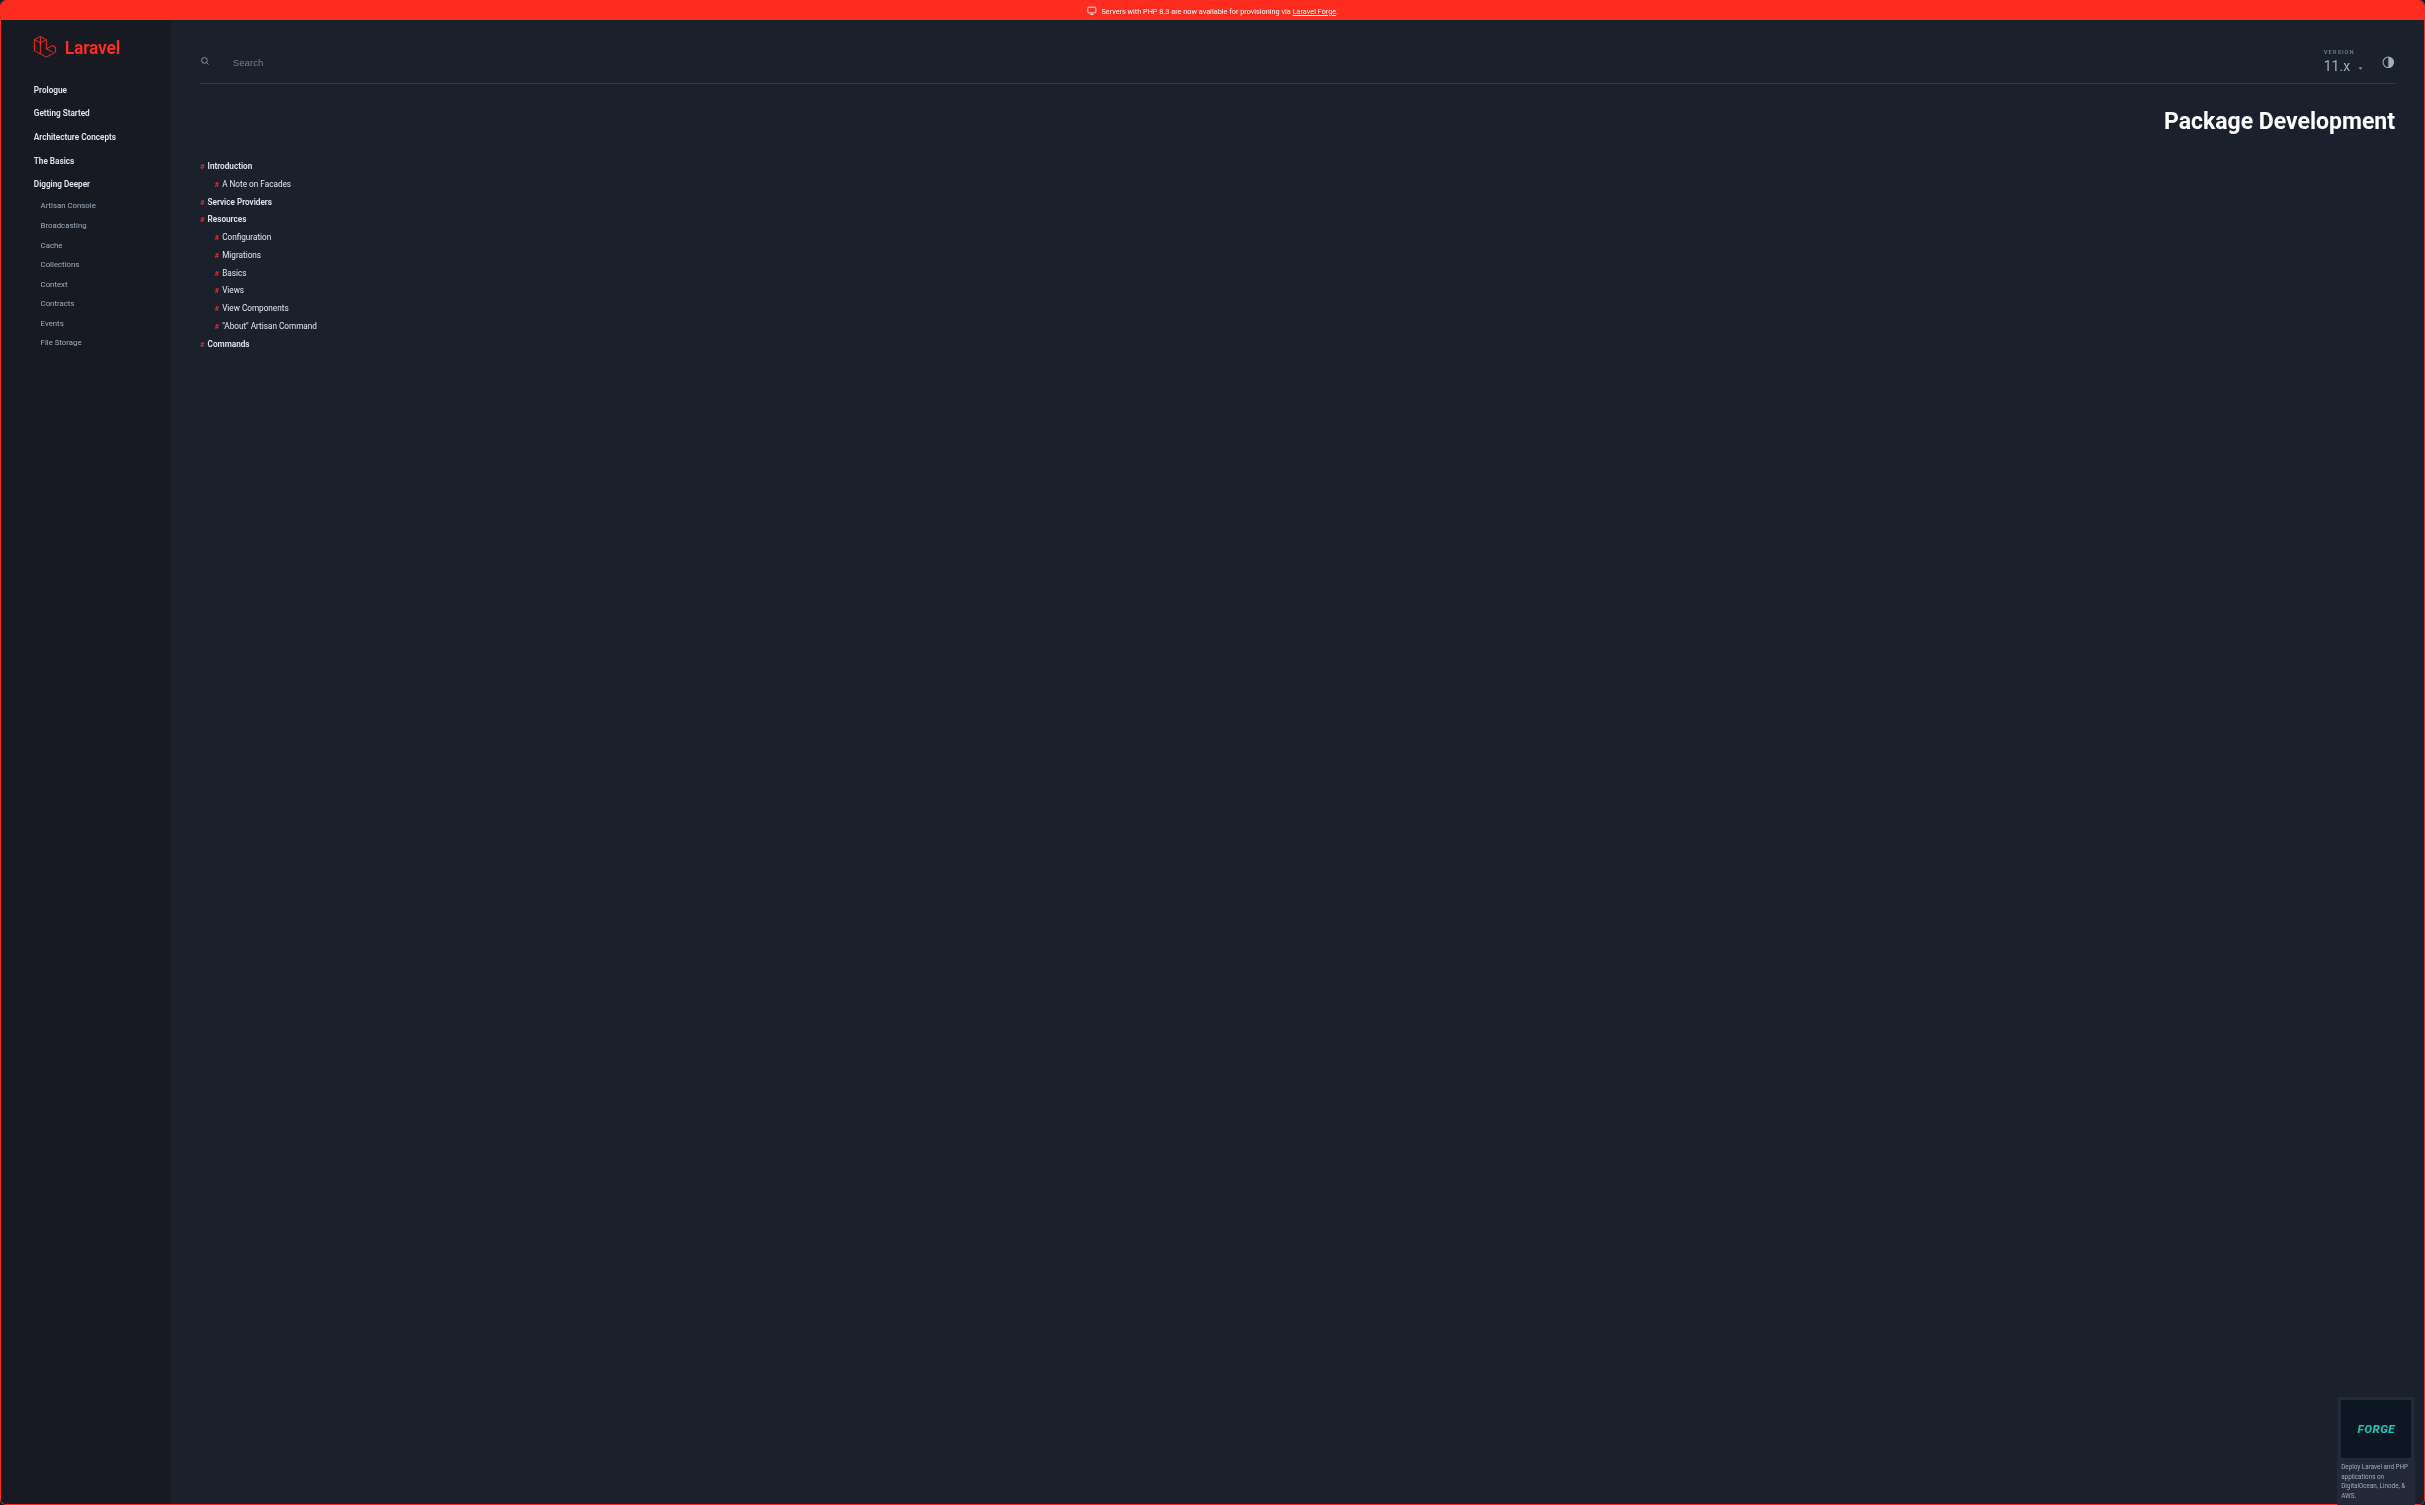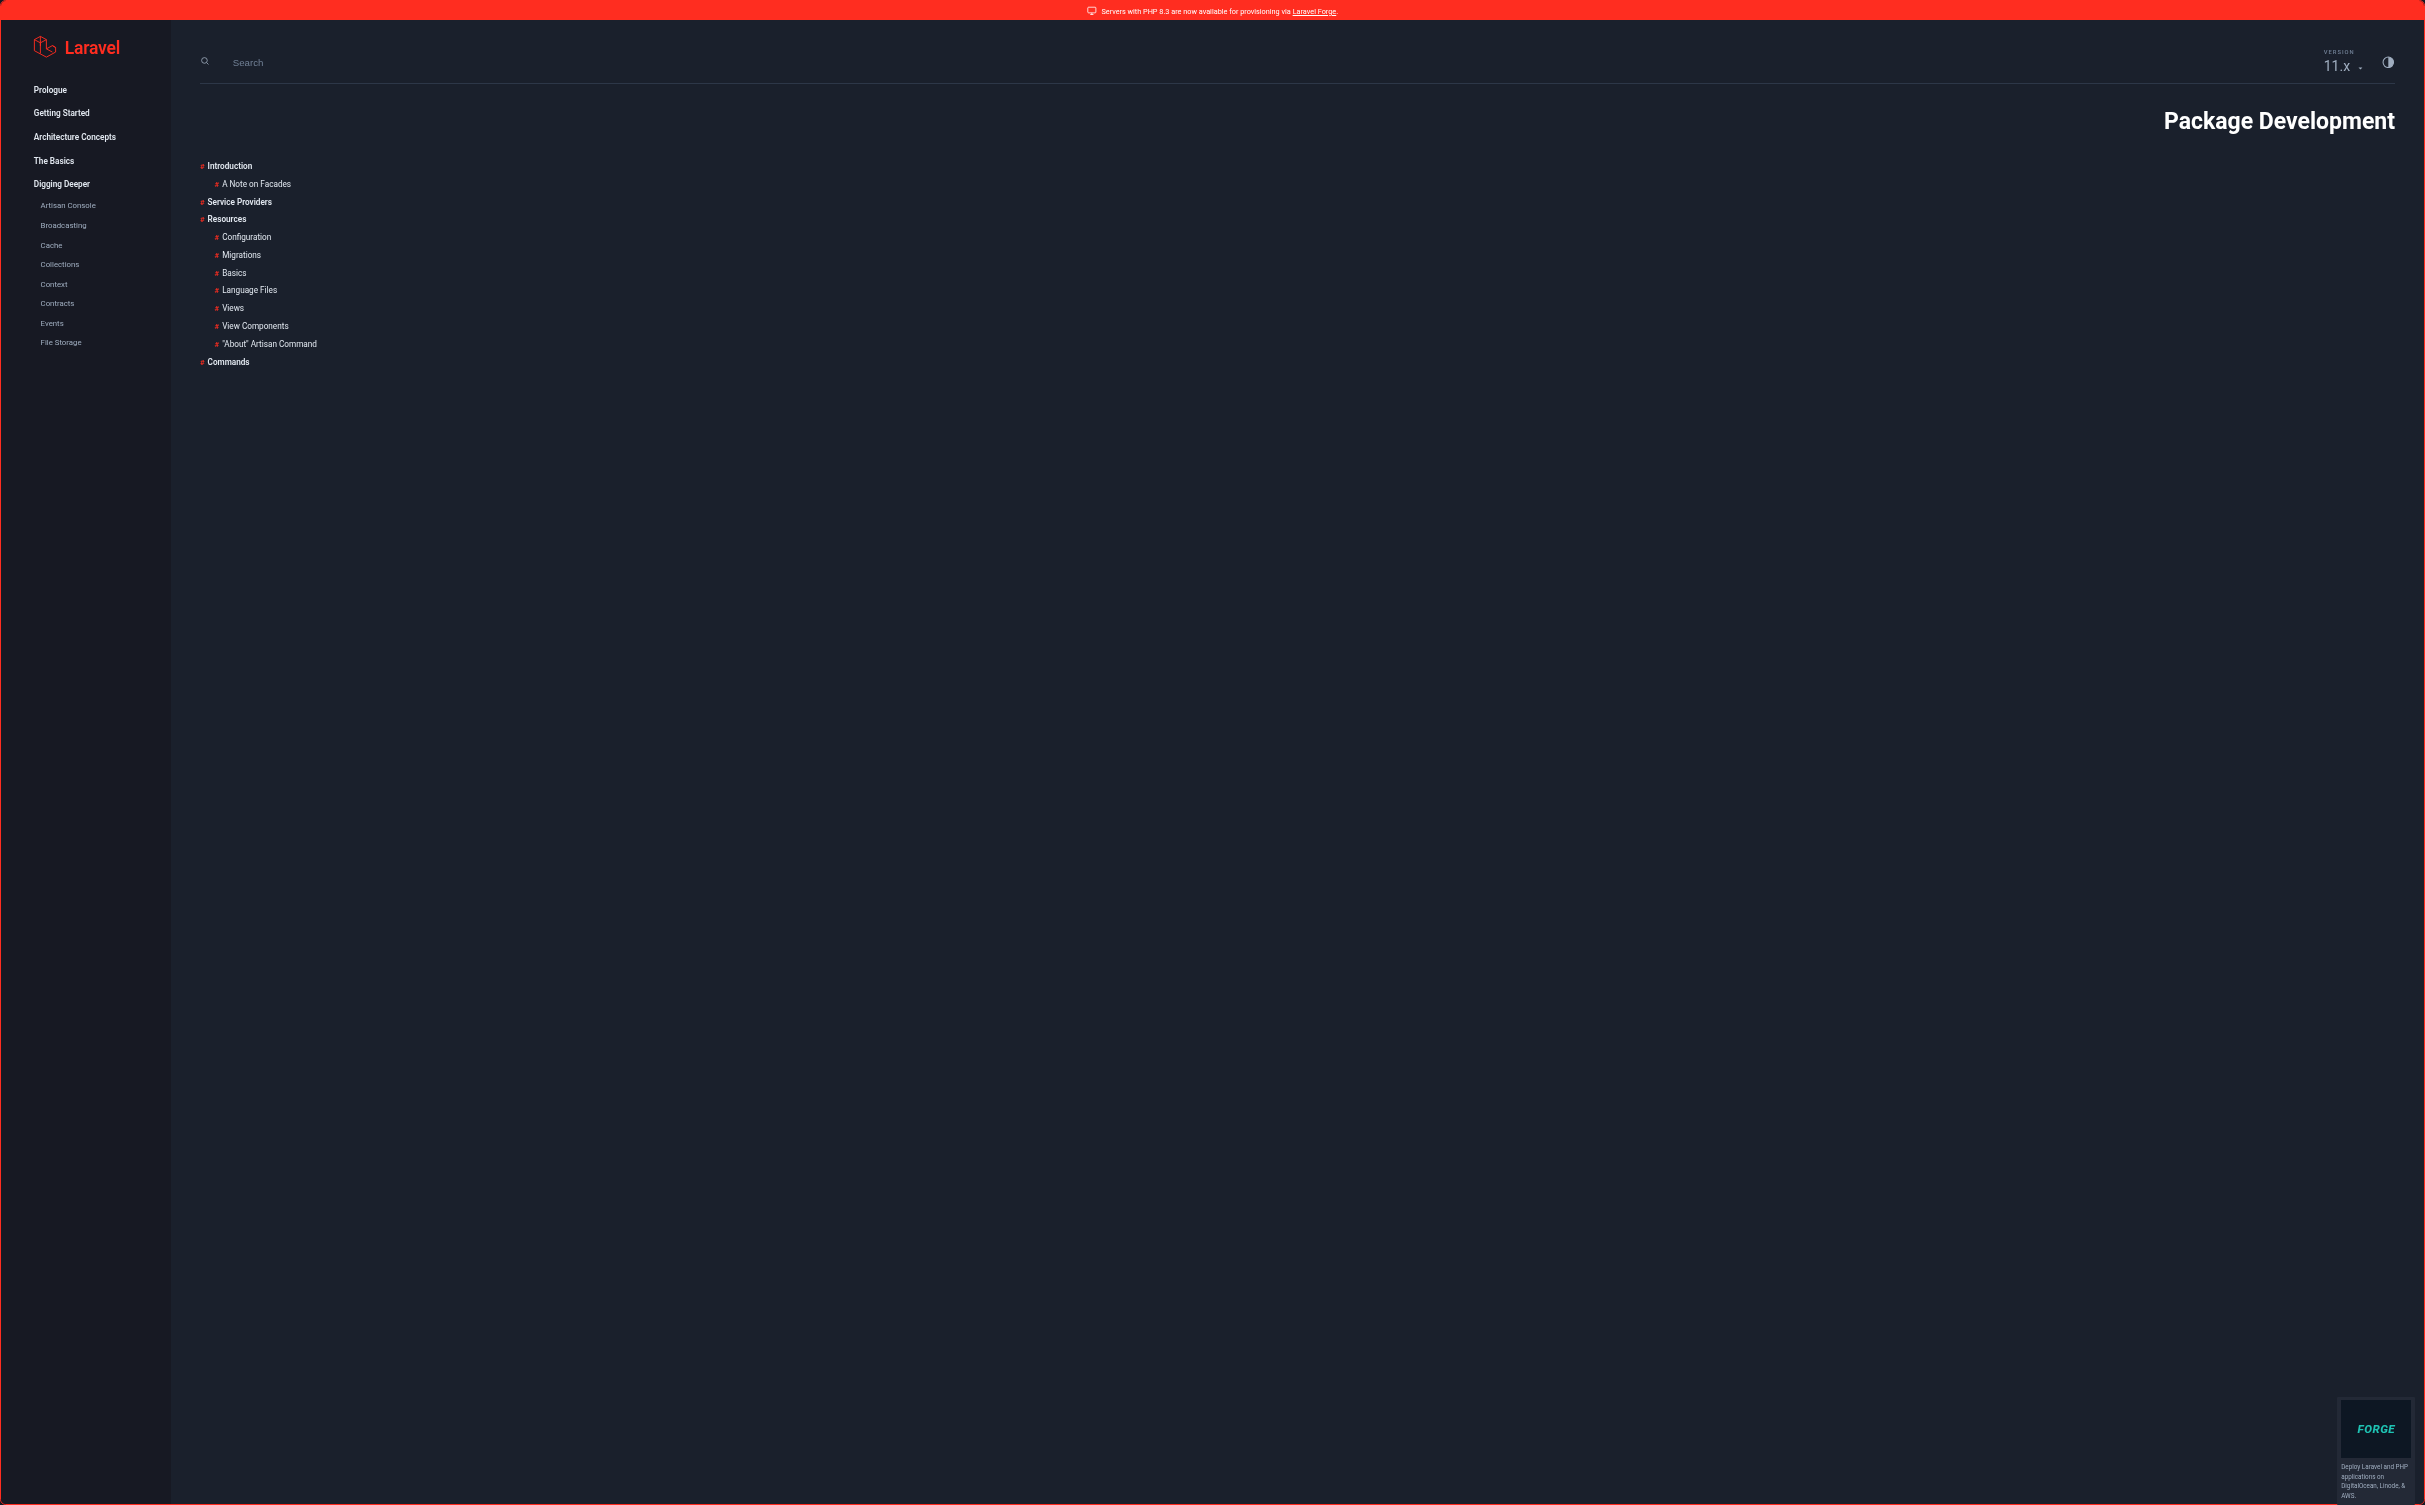--- a/index.html
+++ b/index.html
@@ -231,21 +231,20 @@
       <h1 class="page-title">Package Development</h1>
 
       <div id="toc-root">
           <a class="toc-item toc-link lvl1"><span class="hash">#</span><span class="toc-label">Introduction</span></a>
           <a class="toc-item toc-link lvl2"><span class="hash">#</span><span class="toc-label">A Note on Facades</span></a>
           <a class="toc-item toc-link lvl1"><span class="hash">#</span><span class="toc-label">Service Providers</span></a>
           <a class="toc-item toc-link lvl1"><span class="hash">#</span><span class="toc-label">Resources</span></a>
           <a class="toc-item toc-link lvl2"><span class="hash">#</span><span class="toc-label">Configuration</span></a>
           <a class="toc-item toc-link lvl2"><span class="hash">#</span><span class="toc-label">Migrations</span></a>
           <a class="toc-item toc-link lvl2"><span class="hash">#</span><span class="toc-label">Basics</span></a>
-          <a class="toc-item toc-link lvl2"><span class="hash">#</span><span class="toc-label">Language Files</span></a>
           <a class="toc-item toc-link lvl2"><span class="hash">#</span><span class="toc-label">Views</span></a>
           <a class="toc-item toc-link lvl2"><span class="hash">#</span><span class="toc-label">View Components</span></a>
           <a class="toc-item toc-link lvl2"><span class="hash">#</span><span class="toc-label">"About" Artisan Command</span></a>
           <a class="toc-item toc-link lvl1"><span class="hash">#</span><span class="toc-label">Commands</span></a>
         </div>
     </main>
   </div>
 </div>
 
 <div class="forge-card">

